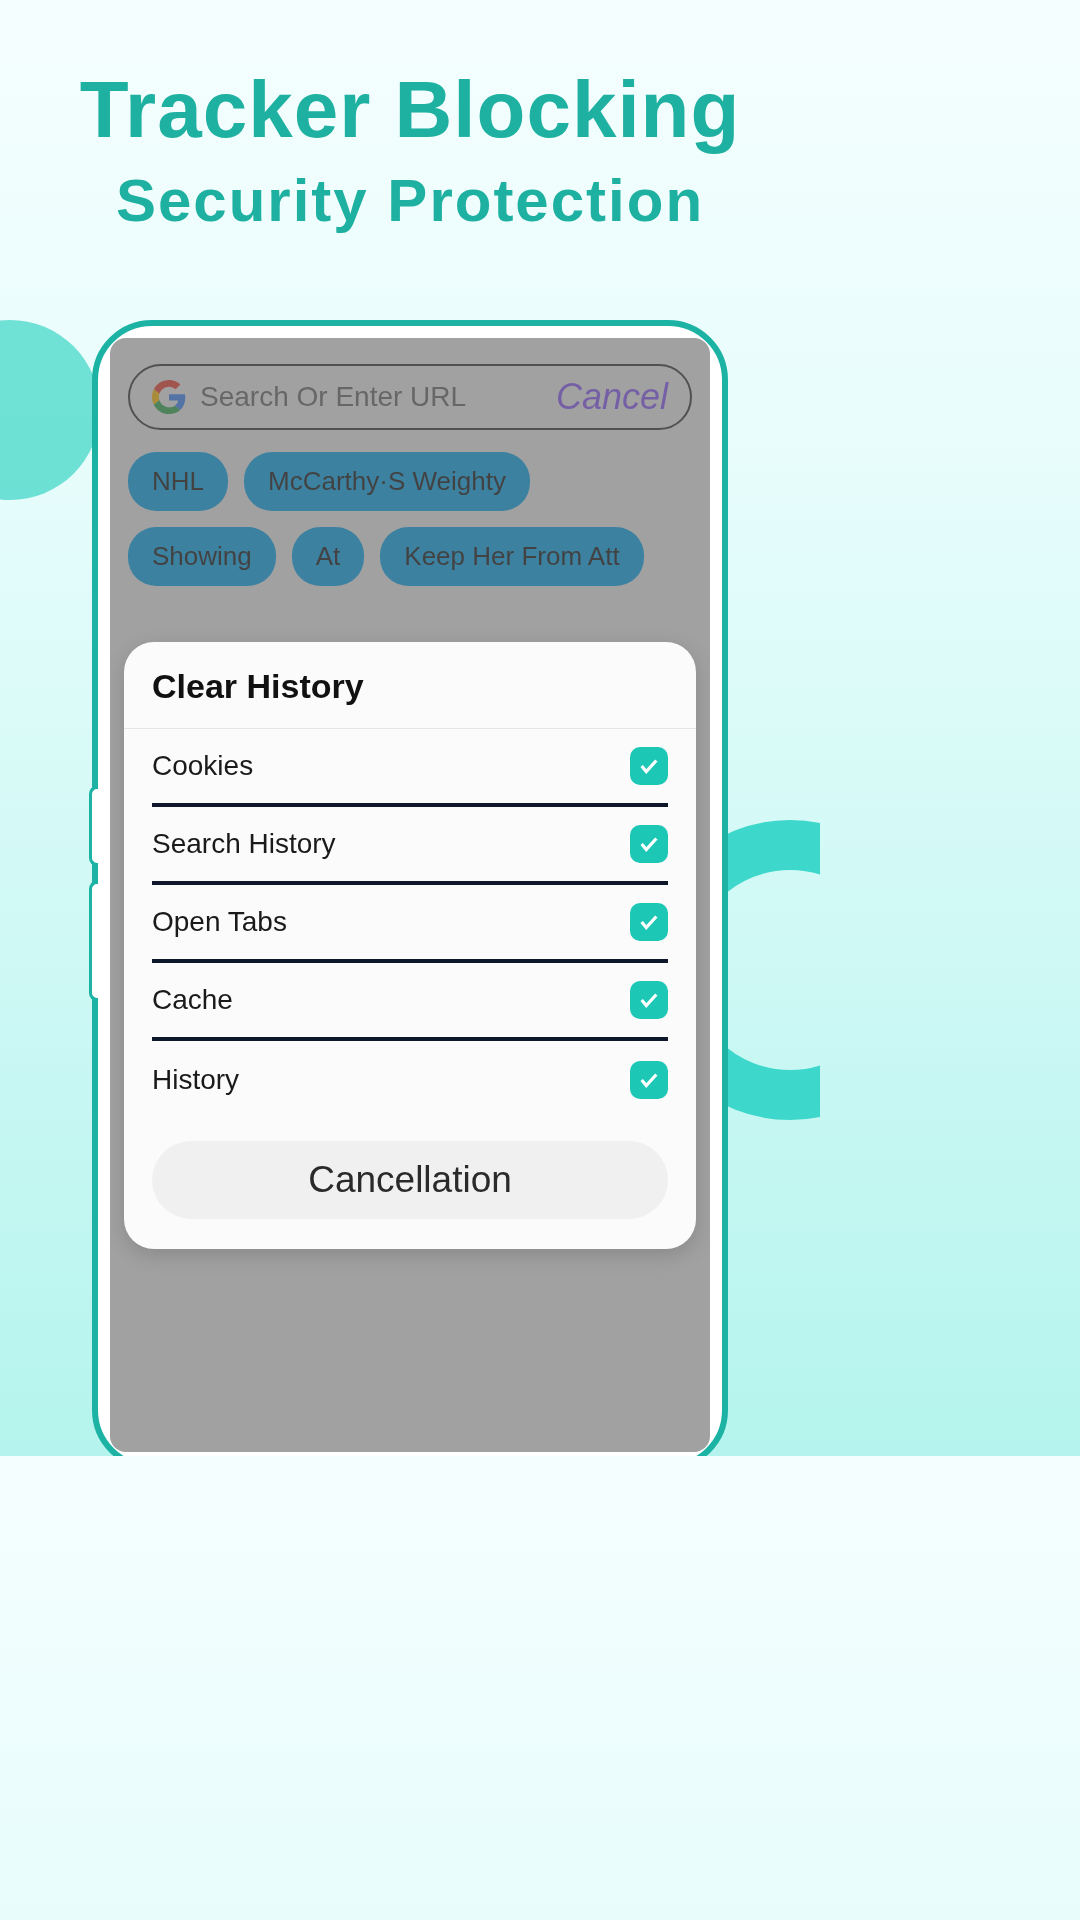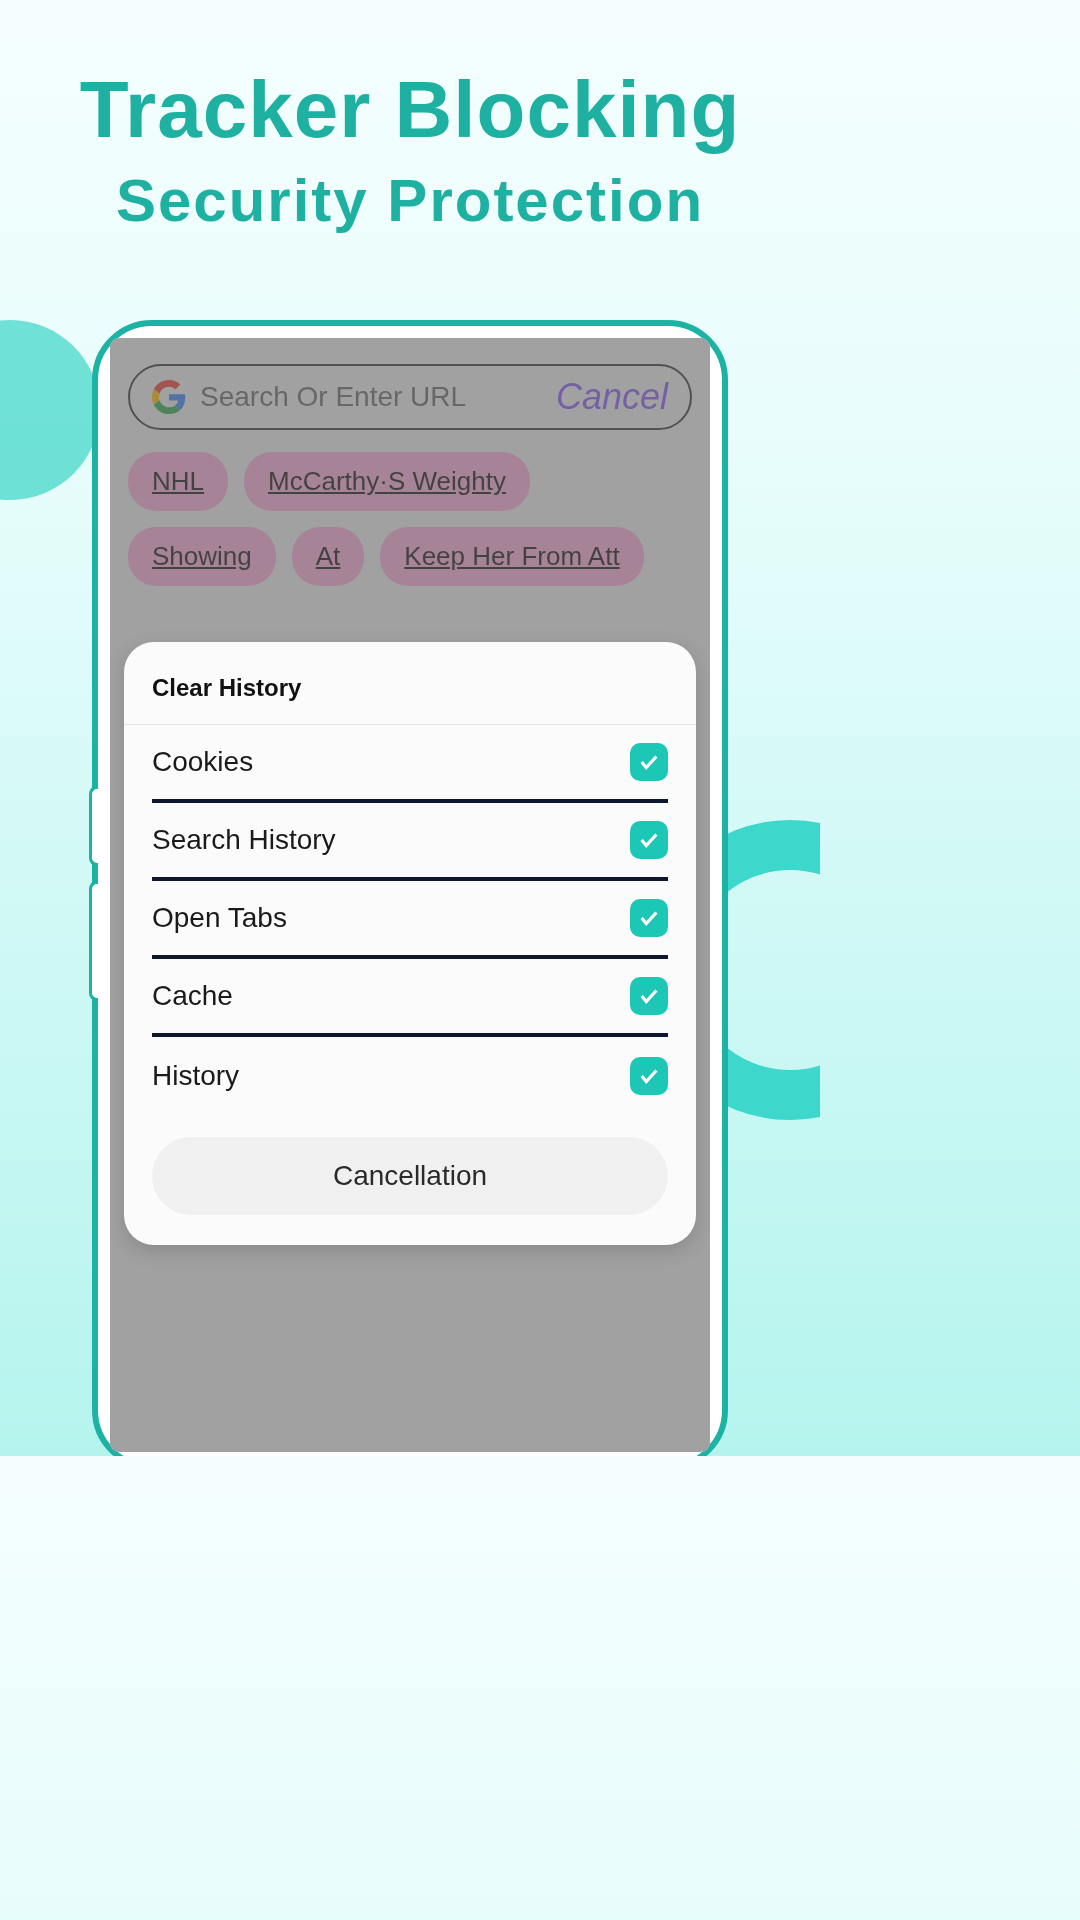--- a/index.html
+++ b/index.html
@@ -59,21 +59,21 @@
       background: #fff;
       z-index: 2;
       padding: 12px;
     }
     .phone-notch-top { position:absolute; left:-9px; top:460px; width:9px; height:80px; border:3px solid #1cb3a4; border-right:none; border-radius: 8px 0 0 8px; background:#fff;}
     .phone-notch-bot { position:absolute; left:-9px; top:555px; width:9px; height:120px; border:3px solid #1cb3a4; border-right:none; border-radius: 8px 0 0 8px; background:#fff;}
     .screen {
       width: 100%;
       height: 100%;
       background: #ececec;
-      border-radius: 9px;
+      border-radius: 16px;
       position: relative;
       overflow: hidden;
     }
     .dim-overlay {
       position: absolute;
       inset: 0;
       background: rgba(100,100,100,0.55);
       z-index: 5;
     }
     .search-bar {
@@ -101,42 +101,41 @@
       color: #8b5cf6;
       font-style: italic;
     }
     .chips {
       padding: 0 18px;
       display: flex;
       flex-wrap: wrap;
       gap: 16px;
     }
     .chip {
-      background: #f9a8d4;
+      background: #0ea5e9;
       border-radius: 28px;
       padding: 14px 24px;
       font-size: 26px;
       color: #1a1a1a;
-      text-decoration: underline;
     }
     .modal {
       position: absolute;
       left: 14px; right: 14px;
       top: 304px;
       background: #fbfbfb;
       border-radius: 30px;
       z-index: 10;
       padding: 0 0 30px;
       box-shadow: 0 6px 20px rgba(0,0,0,0.15);
     }
     .modal-title {
-      font-size: 24px;
+      font-size: 34px;
       font-weight: 700;
       color: #111;
-      padding: 32px 28px 22px;
+      padding: 25px 28px 22px;
     }
     .divider { height:1px; background:#e5e5e5; margin: 0 0; }
     .option-list { padding: 0 28px; }
     .option-row {
       display: flex;
       align-items: center;
       justify-content: space-between;
       height: 78px;
       border-bottom: 4px solid #0f172a;
     }
@@ -159,21 +158,21 @@
       gap: 22px;
       padding: 22px 28px 0;
     }
     .btn {
       flex: 1;
       height: 78px;
       border-radius: 40px;
       display: flex;
       align-items: center;
       justify-content: center;
-      font-size: 28px;
+      font-size: 37px;
       font-weight: 500;
       border: none;
     }
     .btn-cancel { background: #f0f0f0; color: #2a2a2a; }
     .btn-confirm { background: #1eb0a0; color: #fff; font-weight:600; }
   </style>
 </head>
 <body>
 
 <div class="bg-circle-left"></div>

